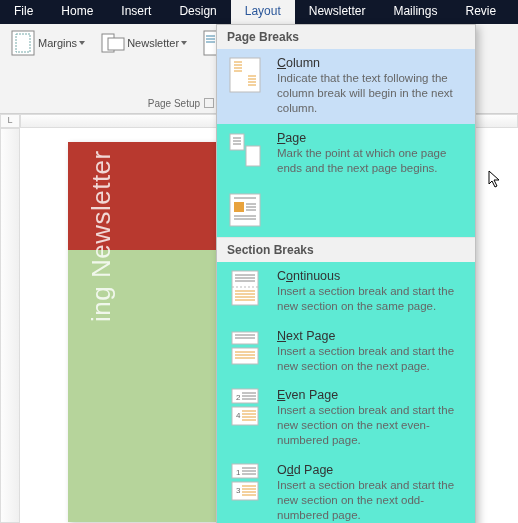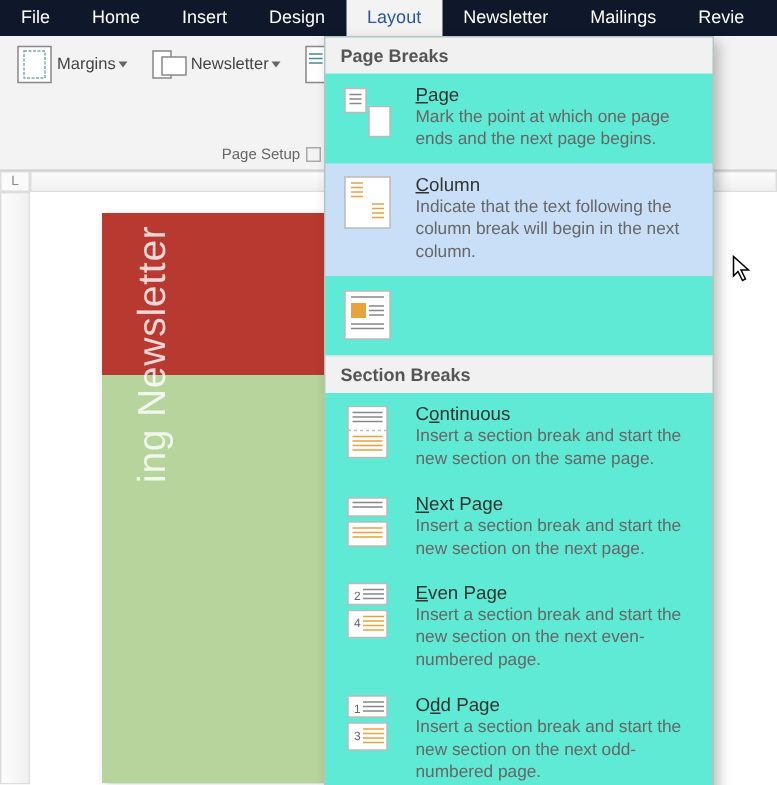--- a/index.html
+++ b/index.html
@@ -144,44 +144,44 @@
   <div class="ruler-v"></div>
   <div class="page">
     <div class="red"></div>
     <div class="title">ing Newsletter</div>
   </div>
 </div>
 
 <div class="menu">
   <div class="menu-header">Page Breaks</div>
 
+  <div class="menu-item sel">
+    <span class="mi-ic">
+      <svg width="36" height="38">
+          <rect x="2" y="2" width="30" height="34" fill="#fff" stroke="#bbb"></rect>
+          <path d="M6 6h8M6 9h8M6 12h8M6 15h8M20 20h8M20 23h8M20 26h8M20 29h8" stroke="#e8a33d"></path>
+        </svg>
+    </span>
+    <div class="mi-text">
+      <div class="mi-title"><u>C</u>olumn</div>
+      <div class="mi-desc">Indicate that the text following the column break will begin in the next column.</div>
+    </div>
+  </div>
+
   <div class="menu-item">
     <span class="mi-ic">
       <svg width="36" height="36">
           <rect x="2" y="2" width="14" height="16" fill="#fff" stroke="#bbb"></rect>
           <rect x="18" y="14" width="14" height="20" fill="#fff" stroke="#bbb"></rect>
           <path d="M5 6h8M5 9h8M5 12h8" stroke="#888"></path>
         </svg>
     </span>
     <div class="mi-text">
       <div class="mi-title"><u>P</u>age</div>
       <div class="mi-desc">Mark the point at which one page ends and the next page begins.</div>
-    </div>
-  </div>
-
-  <div class="menu-item sel">
-    <span class="mi-ic">
-      <svg width="36" height="38">
-          <rect x="2" y="2" width="30" height="34" fill="#fff" stroke="#bbb"></rect>
-          <path d="M6 6h8M6 9h8M6 12h8M6 15h8M20 20h8M20 23h8M20 26h8M20 29h8" stroke="#e8a33d"></path>
-        </svg>
-    </span>
-    <div class="mi-text">
-      <div class="mi-title"><u>C</u>olumn</div>
-      <div class="mi-desc">Indicate that the text following the column break will begin in the next column.</div>
     </div>
   </div>
 
   <div class="menu-item">
     <span class="mi-ic">
       <svg width="36" height="36">
           <rect x="2" y="2" width="30" height="32" fill="#fff" stroke="#bbb"></rect>
           <rect x="6" y="10" width="10" height="10" fill="#e8a33d"></rect>
           <path d="M6 6h22M18 12h10M18 15h10M18 18h10M6 24h22M6 27h22" stroke="#888"></path>
         </svg>

